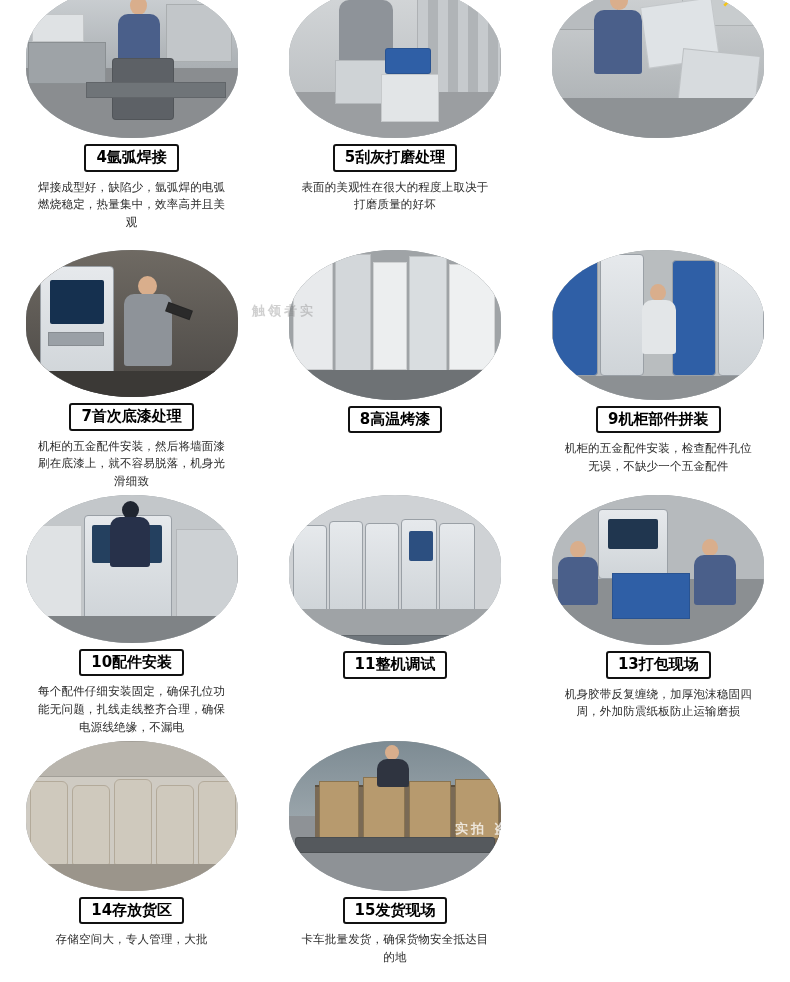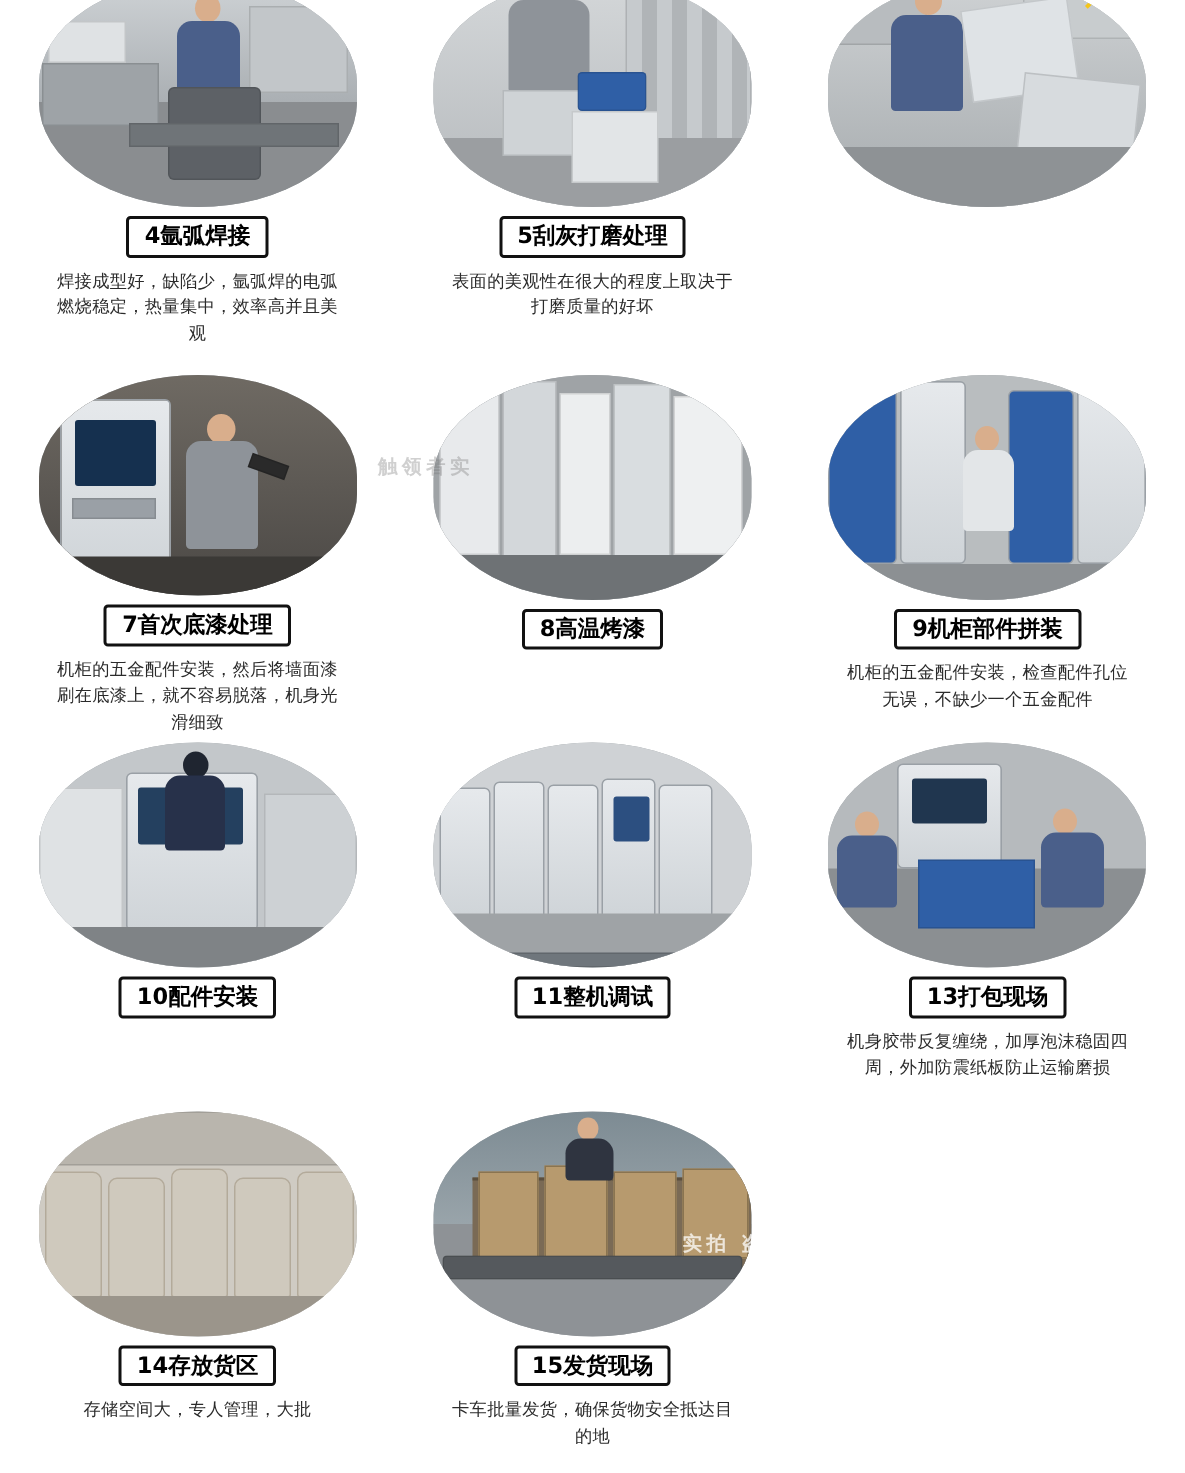--- a/index.html
+++ b/index.html
@@ -264,20 +264,21 @@
           <div class="box" style="left:0px;top:30px;width:56px;height:96px;background:#dfe2e4"></div>
           <div class="kiosk" style="left:58px;top:20px;width:88px;height:106px"></div>
           <div class="kiosk-screen" style="left:66px;top:30px;width:70px;height:38px;background:#24405f"></div>
           <div class="person-head" style="left:96px;top:6px;width:17px;height:18px;background:#1f2530"></div>
           <div class="person-body" style="left:84px;top:22px;width:40px;height:50px;background:#27314a"></div>
           <div class="box" style="left:150px;top:34px;width:62px;height:92px;background:#cdd1d4"></div>
           <div class="floor" style="height:18%;background:#7f8386"></div>
         </div>
       </div>
       <div class="label">10配件安装</div>
+      <div class="desc">每个配件仔细安装固定，确保孔位功能无问题，扎线走线整齐合理，确保电源线绝缘，不漏电</div>
     </div>
 
     <div class="cell">
       <div class="photo">
         <div class="scene">
           <div class="wallpanel" style="height:100%;background:#cfd2d5"></div>
           <div class="kiosk" style="left:4px;top:30px;width:34px;height:88px"></div>
           <div class="kiosk" style="left:40px;top:26px;width:34px;height:92px"></div>
           <div class="kiosk" style="left:76px;top:28px;width:34px;height:90px"></div>
           <div class="kiosk" style="left:112px;top:24px;width:36px;height:94px"></div>

